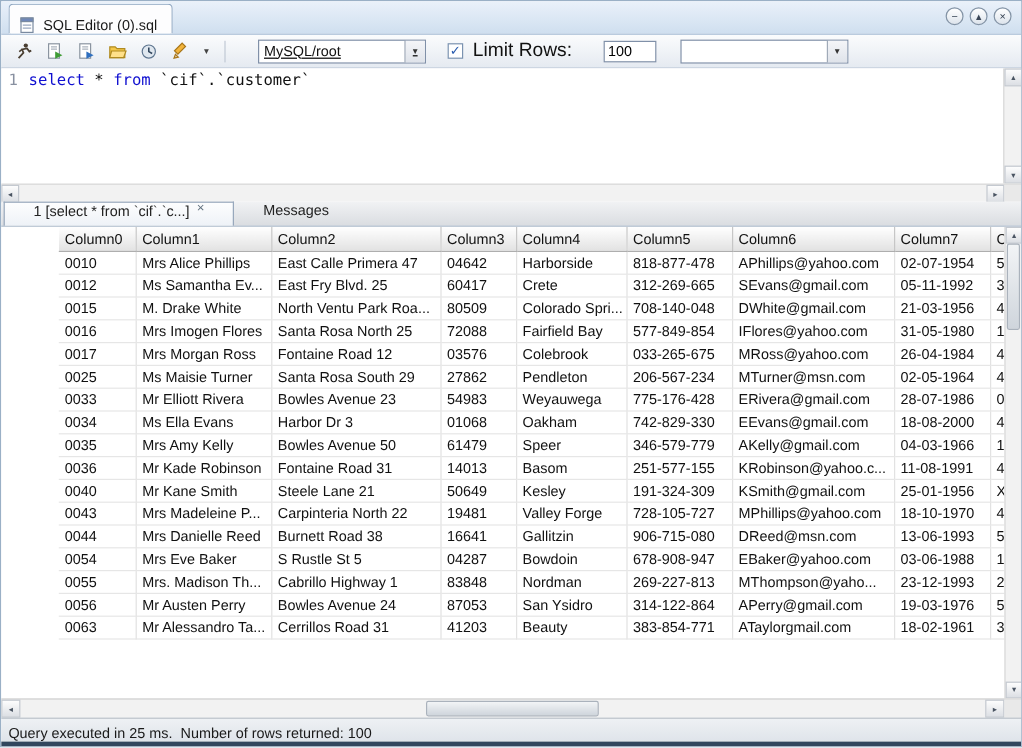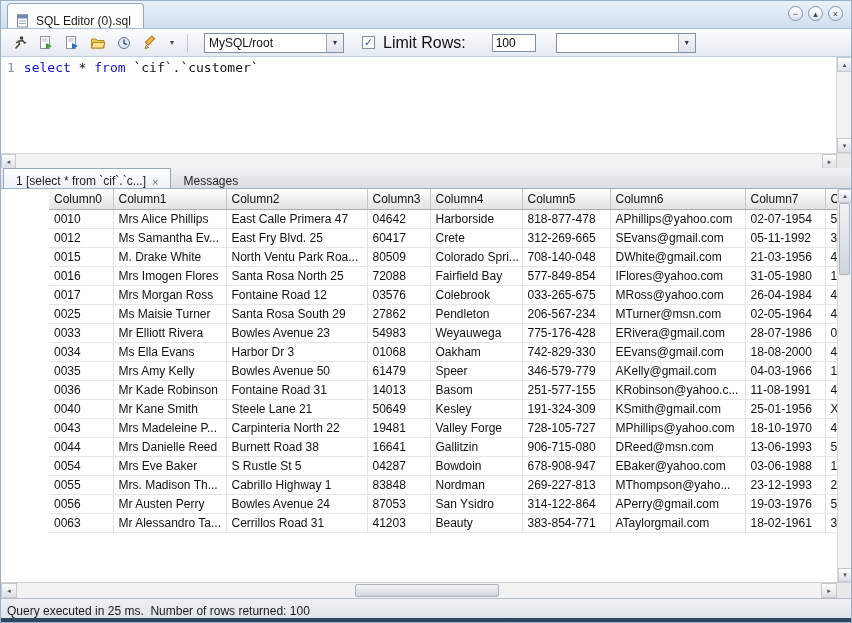--- a/index.html
+++ b/index.html
@@ -22,21 +22,21 @@
   .toolbar { height:28px; flex:0 0 28px; background:linear-gradient(180deg,#fbfcfd,#e5eaf1);
              border-bottom:1px solid #c2cddb; display:flex; align-items:center; padding:0 8px; gap:4px; }
   .tool-btn { width:22px; height:22px; display:flex; align-items:center; justify-content:center; }
   .tool-sep { width:1px; height:18px; background:#c0c8d4; margin:0 4px; }
   .chev { font-size:8px; color:#444; }
   .combo { height:20px; background:#fff; border:1px solid #8090a8; display:flex; align-items:center; }
   .combo .combo-text { flex:1; font-size:12px; padding:0 4px; color:#111; white-space:nowrap; overflow:hidden; }
   .combo .combo-arrow { width:17px; height:100%; border-left:1px solid #a0aab8;
         background:linear-gradient(180deg,#f4f5f8,#dfe3ea); display:flex; align-items:center; justify-content:center;
         font-size:8px; color:#333; }
-  .combo.conn { width:140px; margin-left:8px; }
+  .combo.conn { width:140px; margin-left:19px;text-decoration:underline; }
   .combo.blank { width:140px; margin-left:16px; }
   .checkbox { width:13px; height:13px; background:#fff; border:1px solid #7a92b0; margin-left:14px;
               display:flex; align-items:center; justify-content:center; font-size:11px; color:#2a5db0; }
   .limit-label { font-size:16px; color:#111; margin:0 6px 0 4px; }
   .limit-input { width:44px; height:18px; border:1px solid #8090a8; font-size:12px; padding:1px 3px;
                  font-family:"Liberation Sans", sans-serif;margin-left:16px; }
 
   
   .editor-row { flex:0 0 111px; display:flex; flex-direction:column; background:#fff;justify-content:flex-end; }
   .editor-main { flex:1; display:flex; }
@@ -51,21 +51,21 @@
   .sb-btn { flex:0 0 15px; width:15px; height:15px; background:linear-gradient(180deg,#fdfdfd,#dcdfe4);
             border:1px solid #c4c9d0; display:flex; align-items:center; justify-content:center;
             font-size:7px; color:#4a5462; }
   .sb-track { flex:1; position:relative; }
   .sb-thumb { position:absolute; background:linear-gradient(180deg,#f2f4f6,#cfd5dc); border:1px solid #aab2bc; border-radius:2px; }
   .corner { flex:0 0 14px; background:#e9e9e9; }
 
   
   .res-tabs { flex:0 0 20px; background:linear-gradient(180deg,#f1f2f4,#dadde1); border-bottom:1px solid #9fb0c2;
               display:flex; align-items:flex-end; }
-  .res-tab { height:20px; padding:0 12px; display:flex; align-items:flex-end; gap:6px; font-size:12px; color:#222; }
+  .res-tab { height:20px; padding:0 24px; display:flex; align-items:flex-start; gap:6px; font-size:12px; color:#222; }
   .res-tab.active { background:linear-gradient(180deg,#fdfdfe,#eef2f7); border:1px solid #98a8bc; border-bottom:none; margin-left:2px; }
   .tab-close { font-size:11px; color:#60707e; line-height:1; }
 
   
   .results-area { flex:1; display:flex; overflow:hidden; background:#fff; }
   .table-wrap { flex:1; overflow:hidden; }
   table { border-collapse:collapse; table-layout:fixed; width:838px;margin-left:48px; }
   th { height:20px; font-weight:normal; text-align:left; font-size:12px; color:#111; padding:0 0 0 5px;
        background:linear-gradient(180deg,#ffffff,#e2e2e2); border-right:1px solid #c6c6c6;
        border-bottom:1px solid #aeaeae; white-space:nowrap; overflow:hidden; }

